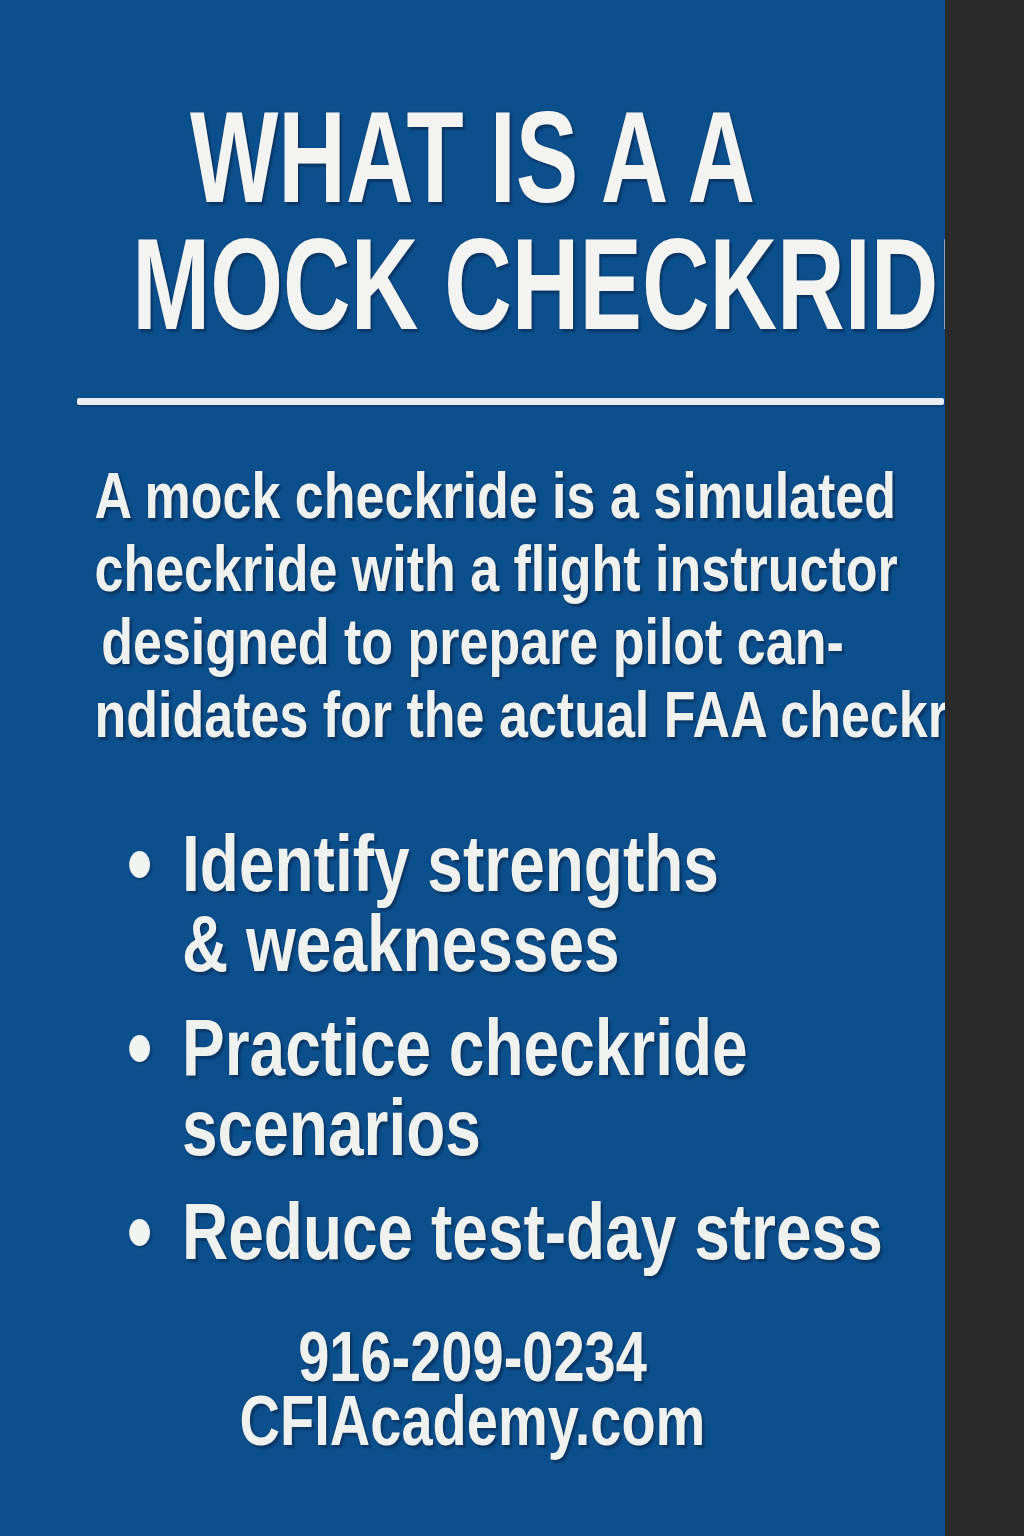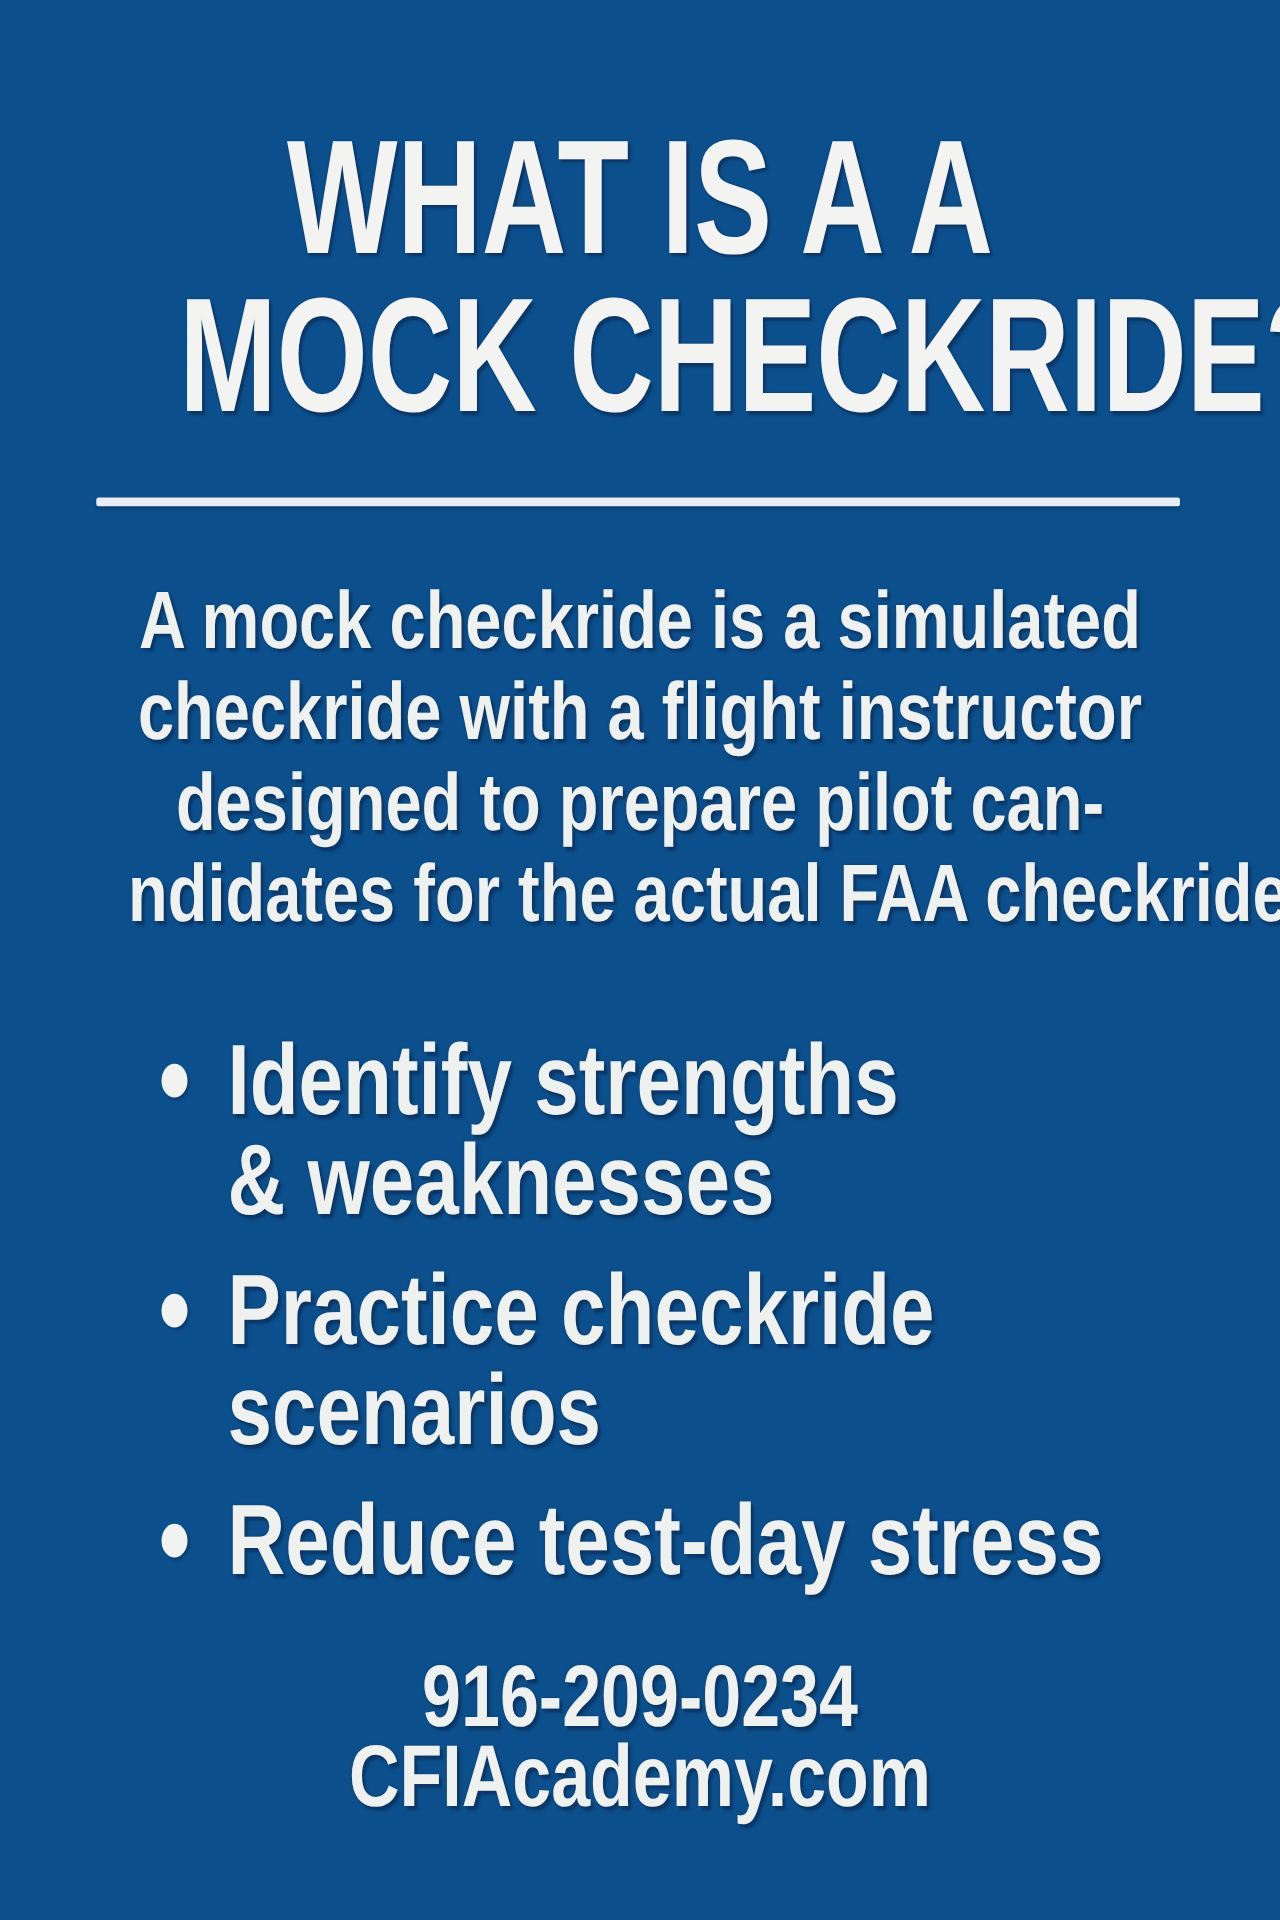--- a/index.html
+++ b/index.html
@@ -2,21 +2,21 @@
 <html><head>
 <meta charset="utf-8">
 <style>
   html, body {
     margin: 0;
     padding: 0;
     background: #2a2a2a;
   }
   .poster {
     position: relative;
-    width: 1024px;
+    width: 945px;
     height: 1536px;
     background: #0b4f8c;
     overflow: hidden;
     font-family: "Liberation Sans", sans-serif;
     font-weight: 700;
     color: #eef1ee;
   }
   .shadowed {
     text-shadow: 3px 3px 2px rgba(9, 34, 70, 0.50), 0 0 2px rgba(9, 34, 70, 0.35);
   }

